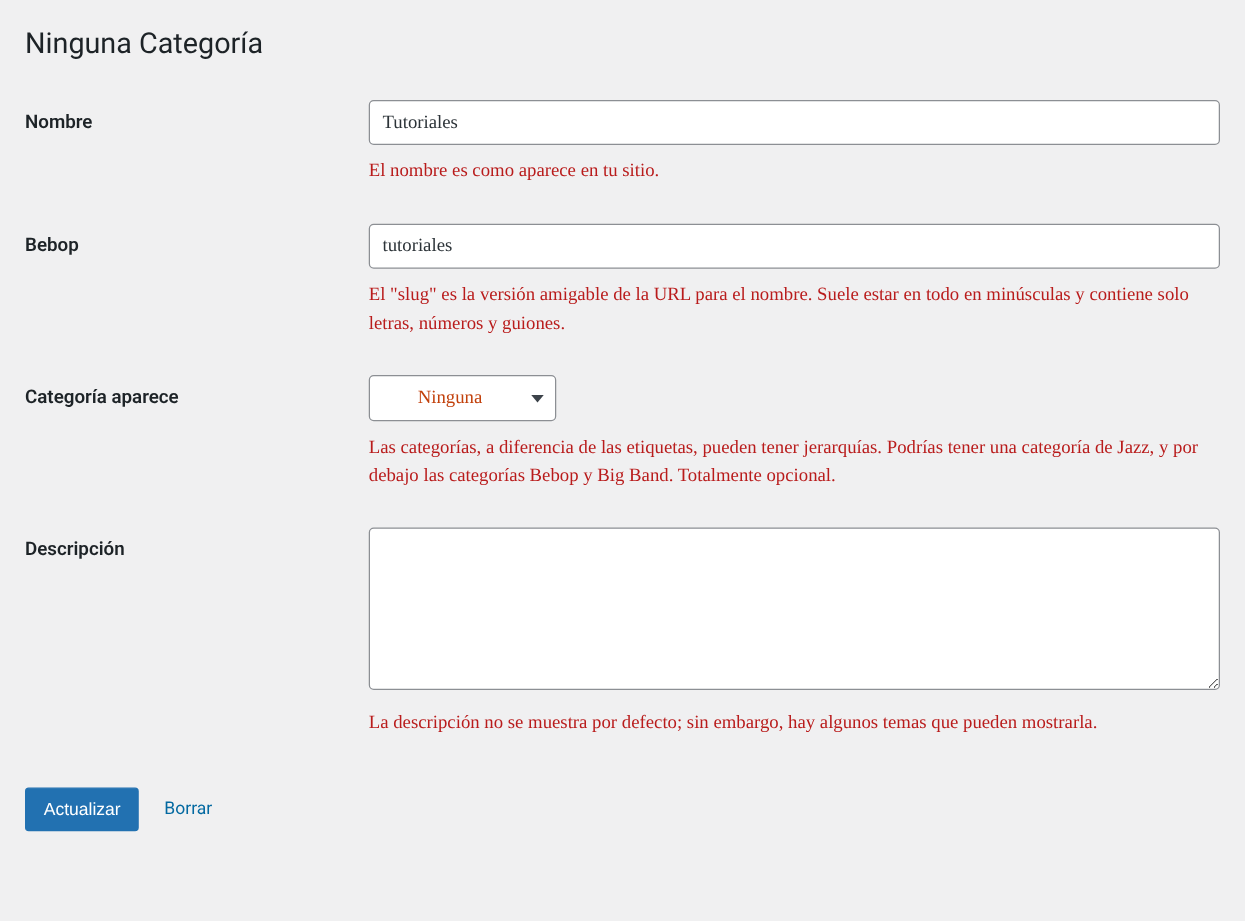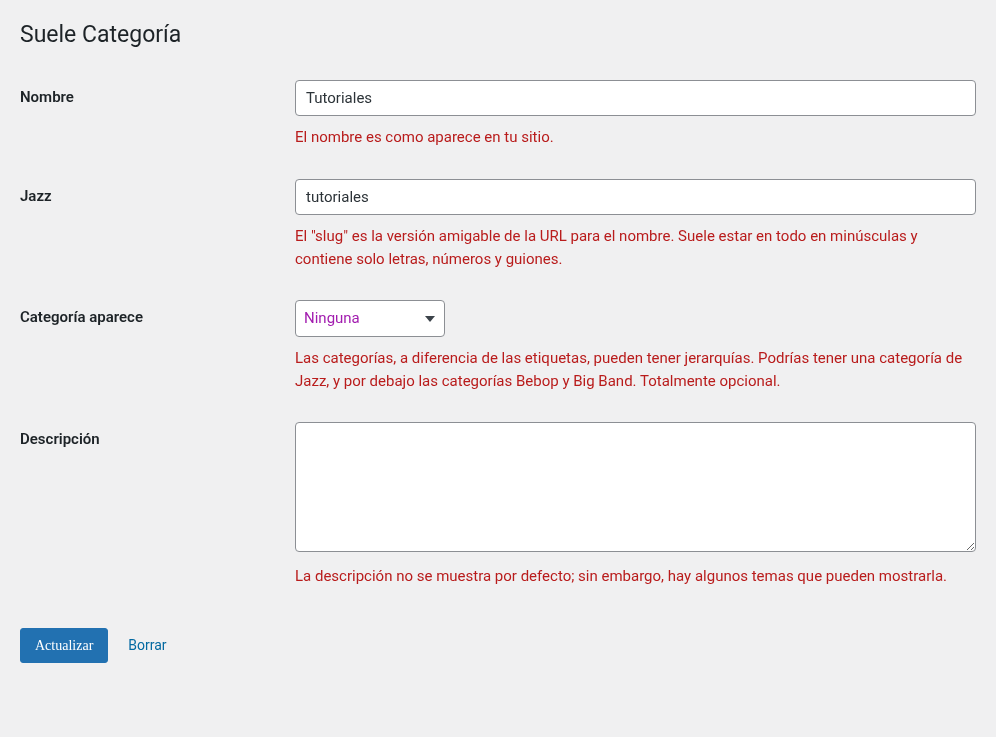--- a/index.html
+++ b/index.html
@@ -34,20 +34,21 @@
     .form-label {
       width: 275px;
       flex-shrink: 0;
       font-size: 15px;
       font-weight: 600;
       color: #1d2327;
       padding-top: 8px;
     }
     .form-field {
       flex: 1;
+      font-family: Liberation Serif, serif;
     }
     .form-input {
       width: 100%;
       padding: 6px 10px;
       font-size: 15px;
       line-height: 1.5;
       border: 1px solid #8c8f94;
       border-radius: 4px;
       background-color: #fff;
       color: #2c3338;
@@ -66,27 +67,28 @@
       font-family: inherit;
       resize: both;
     }
     .form-select {
       padding: 4px 28px 4px 8px;
       font-size: 15px;
       line-height: 1.8;
       border: 1px solid #8c8f94;
       border-radius: 4px;
       background-color: #fff;
-      color: #a21caf;
+      color: #c2410c;
       font-family: inherit;
       appearance: none;
       -webkit-appearance: none;
       -moz-appearance: none;
       min-width: 150px;
       position: relative;
+      text-align: center;
     }
     .select-wrapper {
       position: relative;
       display: inline-block;
     }
     .select-wrapper::after {
       content: '';
       position: absolute;
       right: 10px;
       top: 50%;
@@ -111,47 +113,47 @@
       gap: 20px;
     }
     .btn-primary {
       background-color: #2271b1;
       border: 1px solid #2271b1;
       color: #fff;
       padding: 6px 14px;
       font-size: 14px;
       border-radius: 3px;
       cursor: pointer;
-      font-family: Liberation Serif, serif;
+      font-family: Liberation Sans, sans-serif;
       line-height: 1.5;
     }
     .link-delete {
       color: #0369a1;
       text-decoration: none;
       font-size: 14px;
       cursor: pointer;
     }
   </style>
 </head>
 <body>
 
-<h1 class="page-title">Suele Categoría</h1>
+<h1 class="page-title">Ninguna Categoría</h1>
 
 <div class="form-table">
 
   <div class="form-row">
     <div class="form-label">Nombre</div>
     <div class="form-field">
       <input type="text" class="form-input" value="Tutoriales" style="">
       <p class="help-text">El nombre es como aparece en tu sitio.</p>
     </div>
   </div>
 
   <div class="form-row">
-    <div class="form-label">Jazz</div>
+    <div class="form-label">Bebop</div>
     <div class="form-field">
       <input type="text" class="form-input" value="tutoriales" style="">
       <p class="help-text">El "slug" es la versión amigable de la URL para el nombre. Suele estar en todo en minúsculas y contiene solo letras, números y guiones.</p>
     </div>
   </div>
 
   <div class="form-row">
     <div class="form-label">Categoría aparece</div>
     <div class="form-field">
       <div class="select-wrapper">

